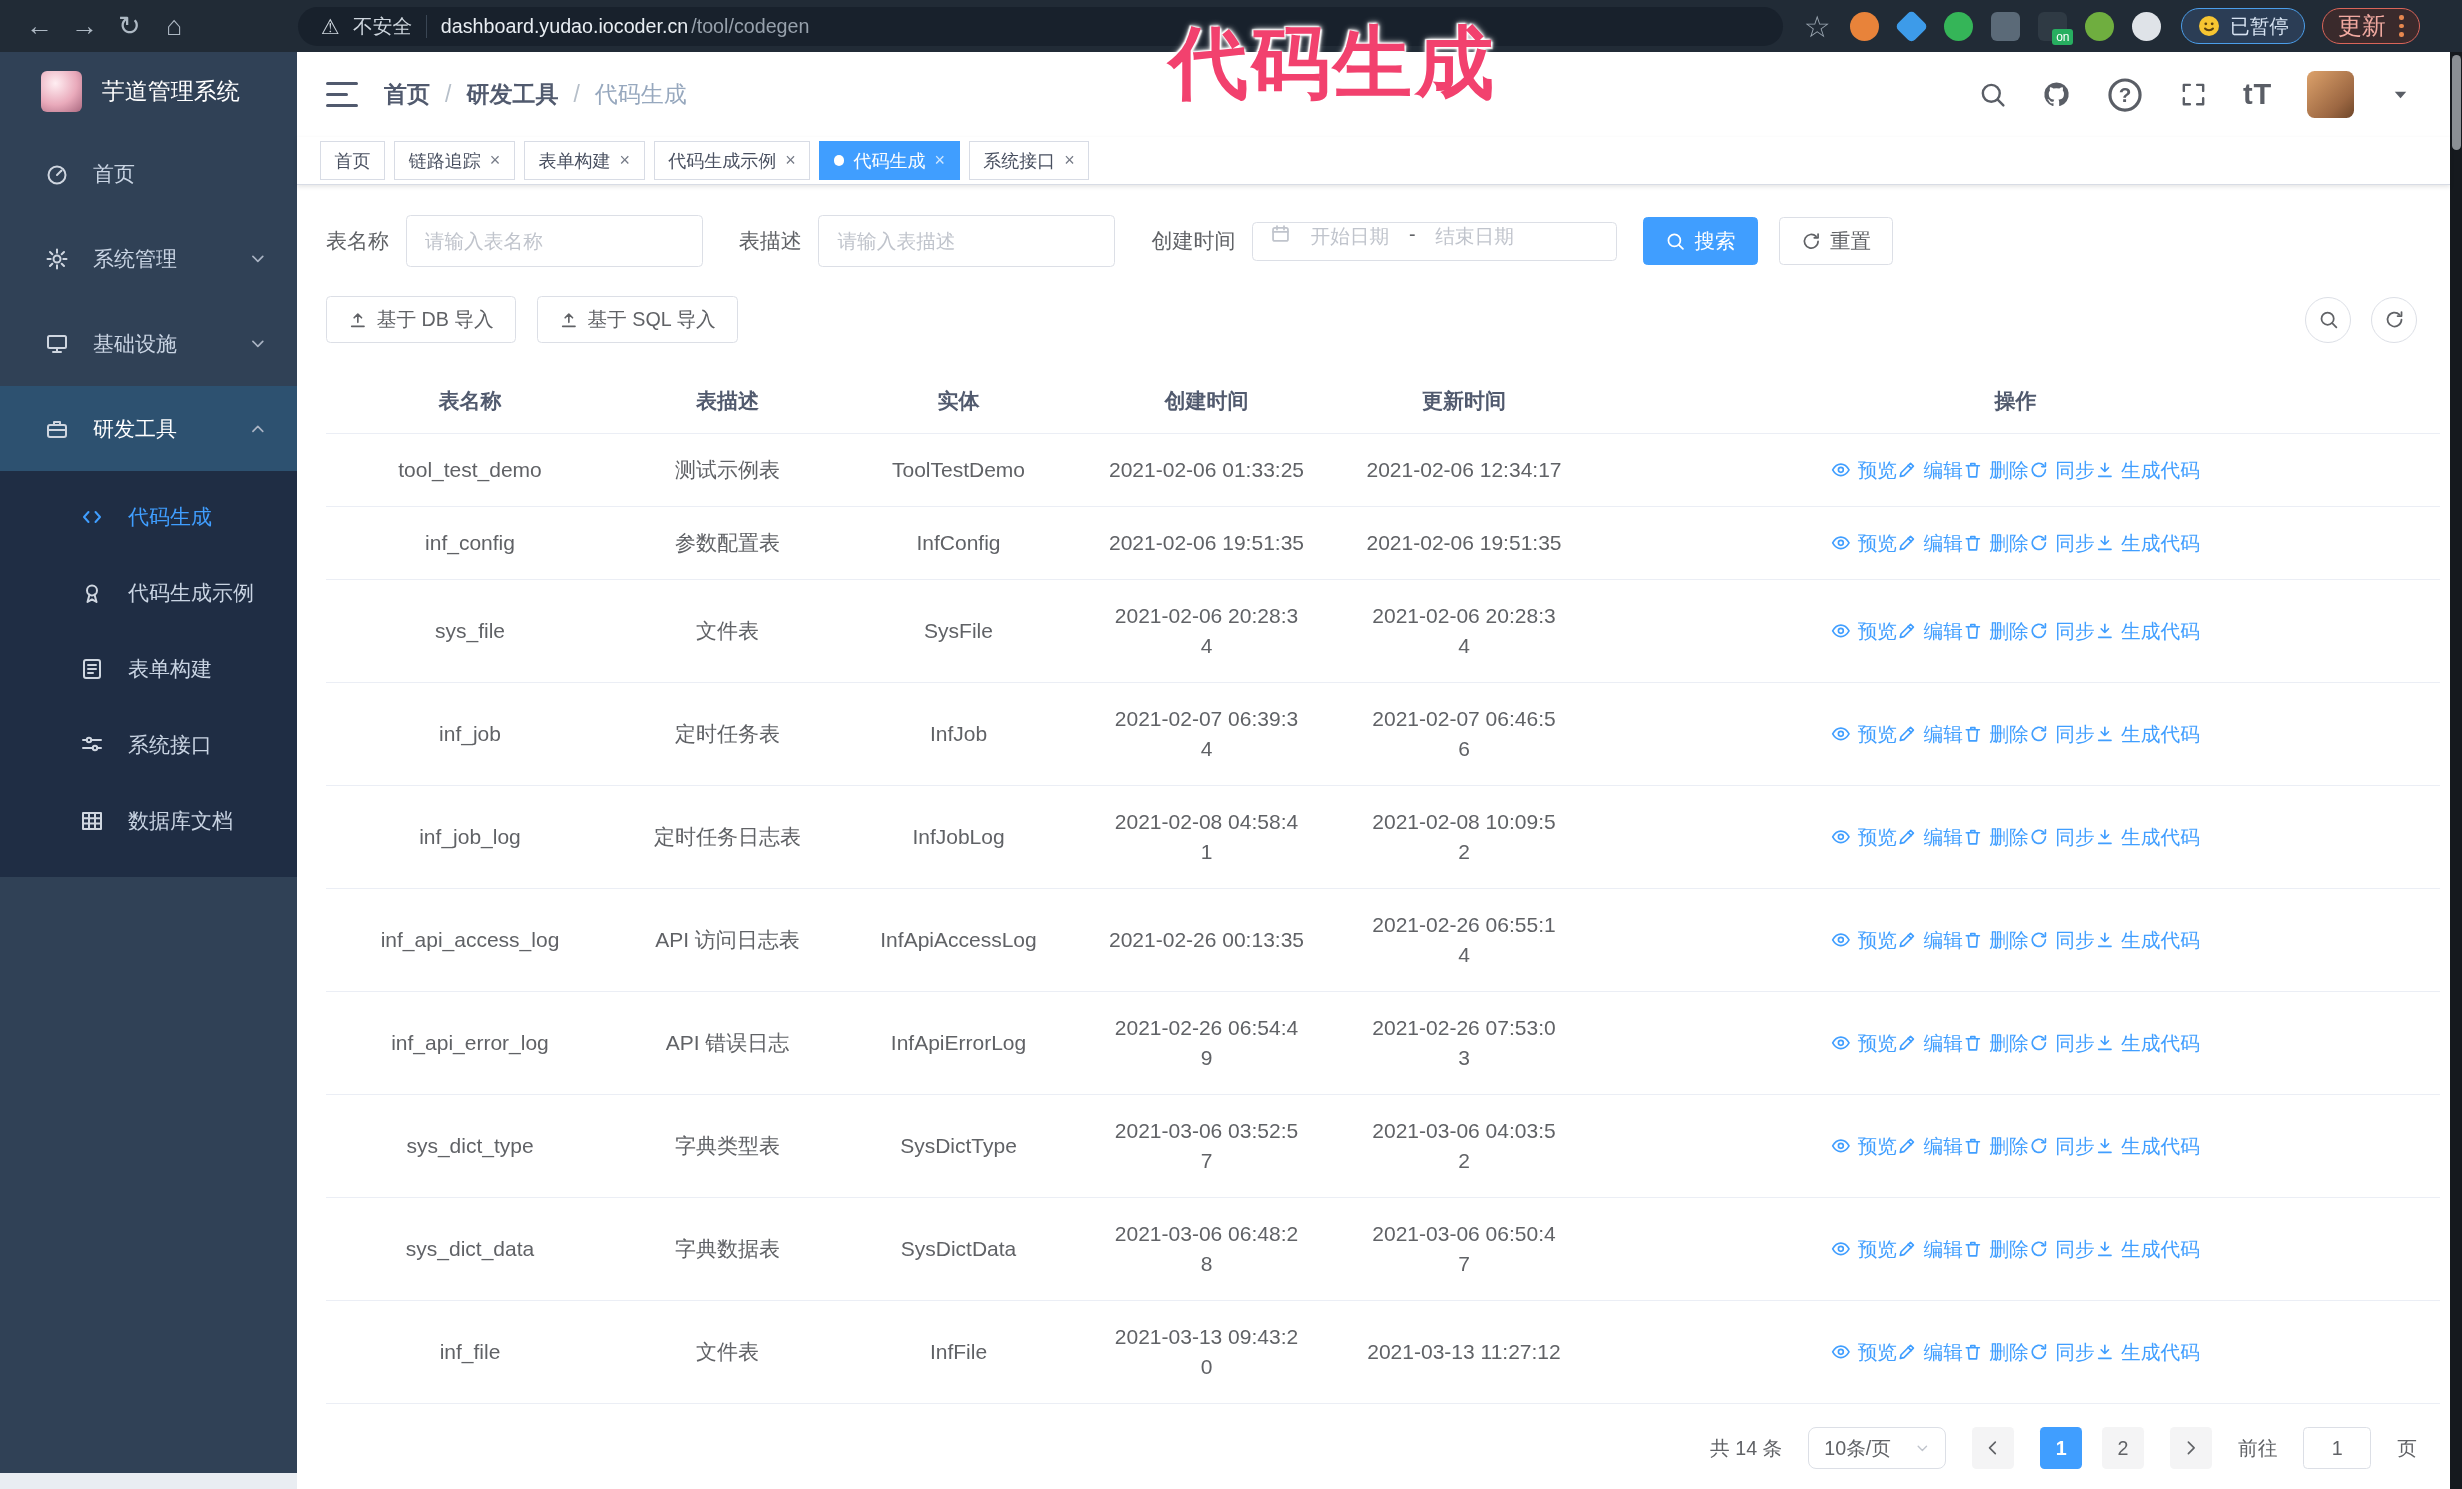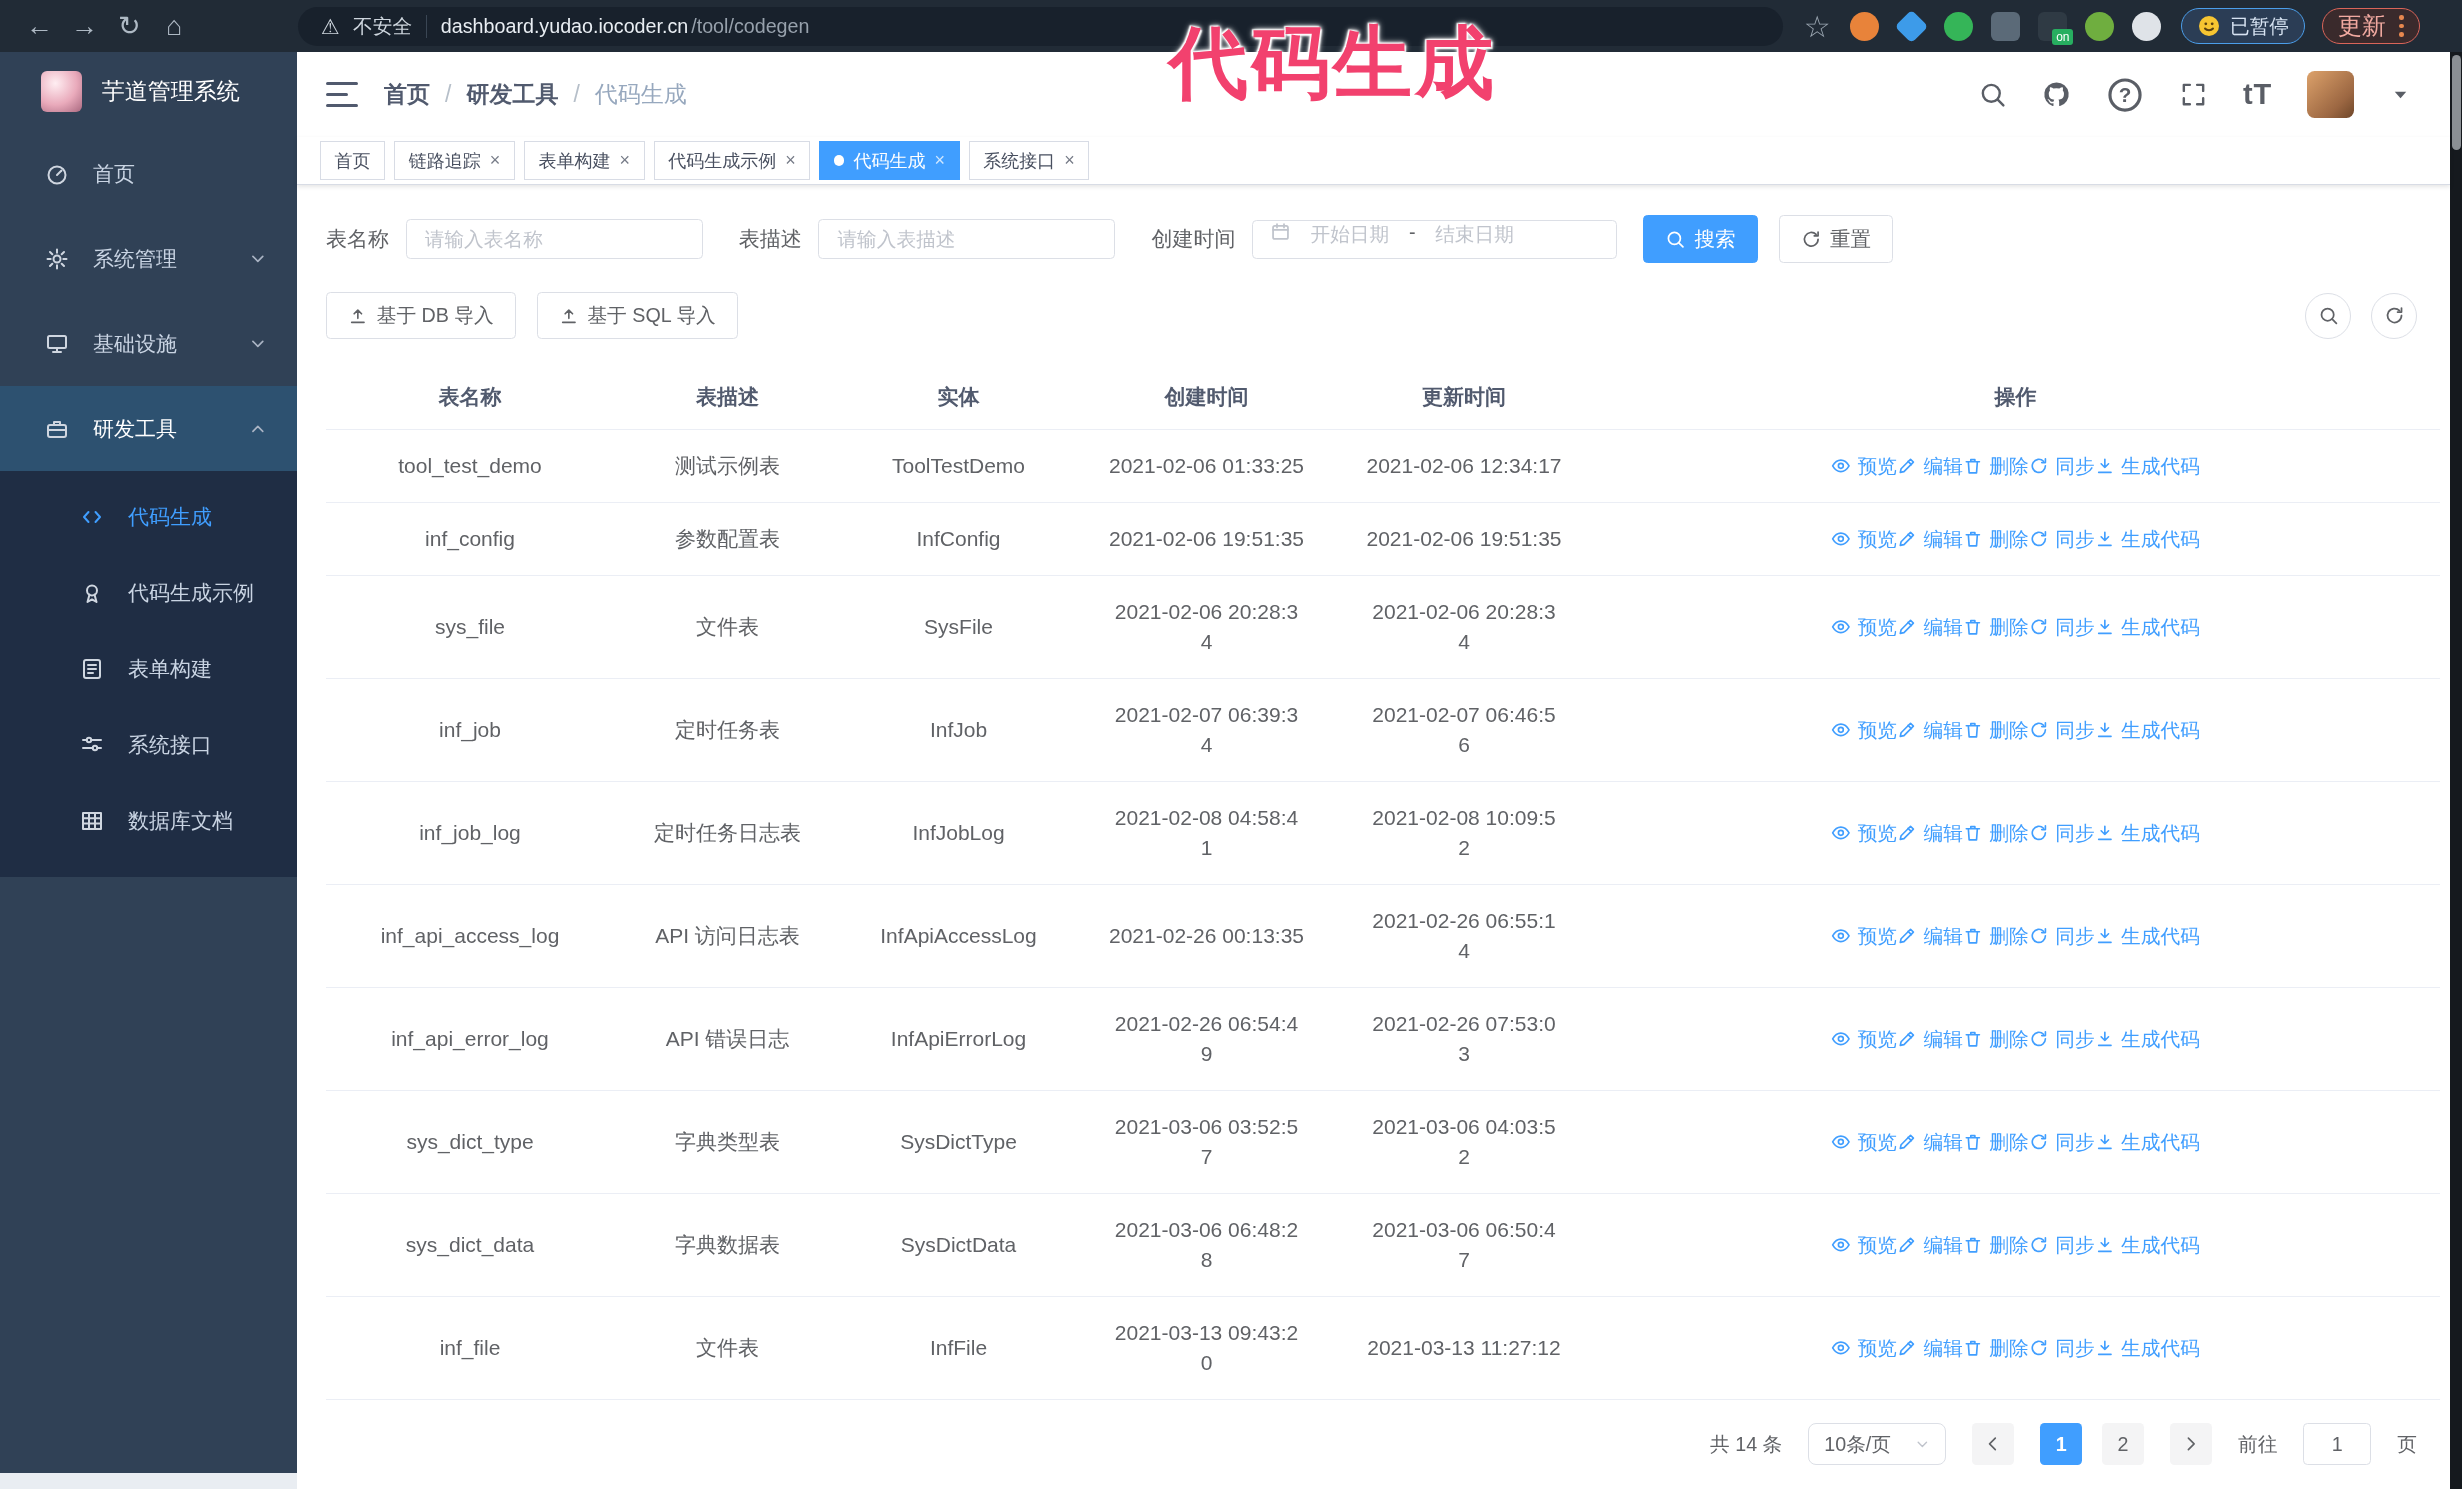--- a/index.html
+++ b/index.html
@@ -71,21 +71,21 @@
   .tag{height:39px;padding:0 13.6px;border:0.8px solid #d8dce5;background:#fff;display:flex;align-items:center;gap:9px;font-size:18px;color:#495060;cursor:pointer;box-sizing:border-box;}
   .tag .dot{display:none;width:10.6px;height:10.6px;border-radius:50%;background:#fff;}
   .tag.active{background:#409EFF;border-color:#409EFF;color:#fff;}
   .tag.active .dot{display:inline-block;}
   .tag .tag-close{font-size:18px;opacity:.75;}
 
   
   .content{flex:1;padding:30px 0 0 29px;position:relative;}
   .filter-row{display:flex;align-items:center;font-size:21px;color:#606266;}
   .flabel{font-weight:500;margin-right:16.7px;}
-  .inp{width:297px;height:40px;border:1.5px solid #dcdfe6;border-radius:4.5px;box-sizing:border-box;
+  .inp{width:297px;height:52px;border:1.5px solid #dcdfe6;border-radius:4.5px;box-sizing:border-box;
        font-size:19.7px;color:#606266;padding:0 18px;outline:none;font-family:inherit;}
   .inp::placeholder{color:#c0c4cc;}
   .gap{width:36px;}
   .range{width:365px;height:39px;border:1.5px solid #dcdfe6;border-radius:4.5px;box-sizing:border-box;display:flex;align-items:flex-start;padding:0 16.7px;gap:19.7px;font-size:19.7px;color:#c0c4cc;}
   .range .cal{color:#c0c4cc;font-size:21px;}
   .range .rsep{color:#606266;}
   .btn{height:48px;border-radius:4.5px;display:inline-flex;align-items:center;gap:9px;font-size:20.5px;padding:0 21px;cursor:pointer;box-sizing:border-box;}
   .btn.primary{background:#409EFF;color:#fff;border:1.5px solid #409EFF;margin-left:26px;}
   .btn.plain{background:#fff;color:#606266;border:1.5px solid #dcdfe6;margin-left:21px;}
   .toolbar-row{margin-top:29px;display:flex;align-items:center;padding-right:33px;}

